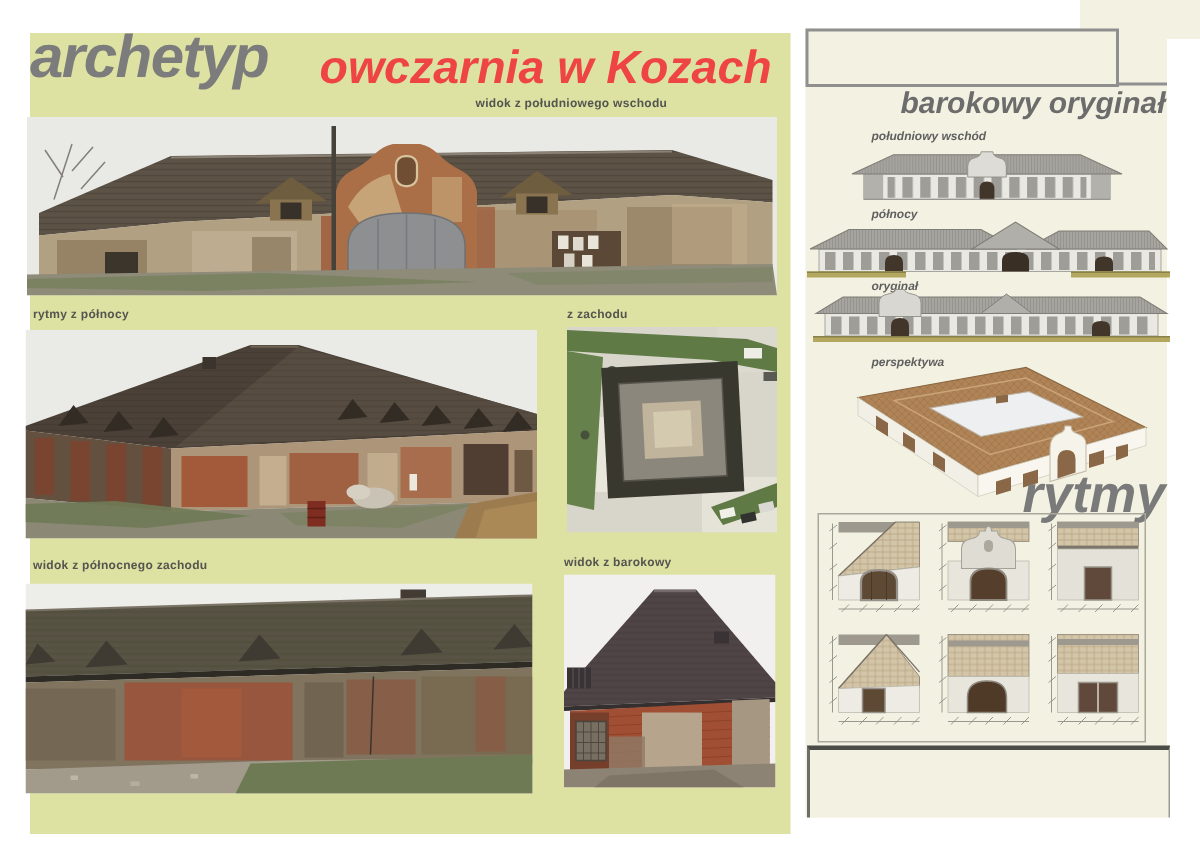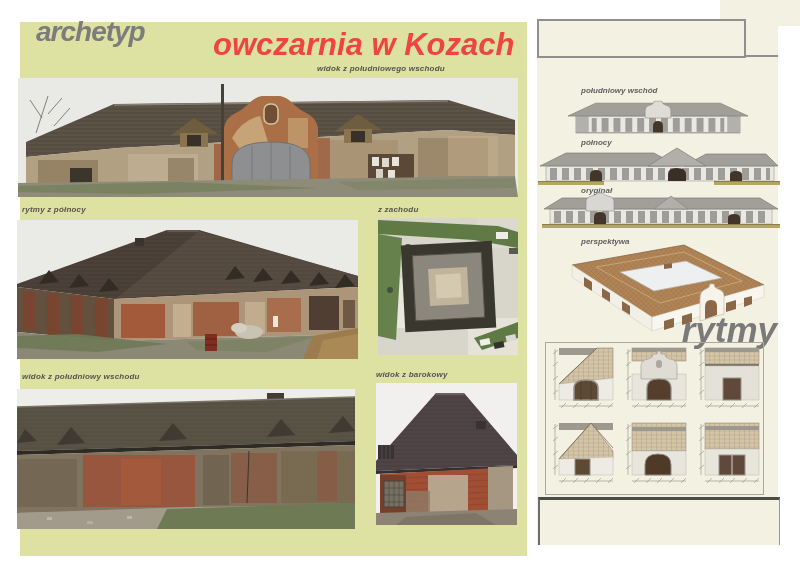--- a/index.html
+++ b/index.html
@@ -2,24 +2,24 @@
 <html><head>
 <meta charset="utf-8">
 <style>
   html,body{margin:0;padding:0;background:#ffffff;}
   .page{position:relative;width:800px;height:566px;background:#ffffff;overflow:hidden;
         font-family:"Liberation Sans",sans-serif;}
   .abs{position:absolute;}
   .left-panel{left:20px;top:22px;width:507px;height:534px;background:#dde2a2;}
   .corner-block{left:720px;top:0;width:80px;height:26px;background:#f3f2e2;}
   .right-panel{left:537px;top:19px;width:241px;height:526px;background:#f3f2e2;}
-  .brand{left:36px;top:16px;font-size:28px;font-weight:bold;font-style:italic;
+  .brand{left:20px;top:16px;font-size:40px;font-weight:bold;font-style:italic;
          color:#7c7c7c;letter-spacing:-1px;}
   .main-title{left:213px;top:27px;font-size:31px;font-weight:bold;font-style:italic;color:#ef4444;}
-  .cap{font-size:8px;font-weight:bold;font-style:italic;color:#55544e;letter-spacing:0.2px;}
+  .cap{font-size:8px;font-weight:bold;color:#55544e;letter-spacing:0.2px;}
   .rp-heading{left:560px;top:58px;width:217px;text-align:right;font-size:20px;
               font-weight:bold;font-style:italic;color:#6c6c6c;}
   .rp-label{font-size:8px;font-weight:bold;font-style:italic;color:#5f5f5f;margin-left:36px;}
   .rytmy{left:660px;top:310px;width:117px;text-align:right;font-size:35px;
          font-weight:bold;font-style:italic;color:#7a7a7a;}
   .top-box{left:537px;top:19px;width:209px;height:39px;border:2px solid #8f8f8f;box-sizing:border-box;}
   .top-box-ext{left:746px;top:55px;width:32px;height:2px;background:#8f8f8f;}
   .grid-box{left:545px;top:342px;width:219px;height:153px;border:1px solid #a9a89b;box-sizing:border-box;}
   .bottom-box{left:538px;top:497px;width:242px;height:48px;background:#f3f2e2;box-sizing:border-box;
               border-top:3px solid #4b4b47;border-left:2px solid #6e6e68;border-right:1px solid #9a9a90;}
@@ -197,21 +197,21 @@
     </g>
     <g>
       <rect x="102" y="121" width="10" height="6" fill="#f0efe8" transform="rotate(-12 107 124)"></rect>
       <rect x="116" y="124" width="10" height="6" fill="#31312e" transform="rotate(-12 121 127)"></rect>
       <rect x="128" y="117" width="10" height="6" fill="#d9d8d2" transform="rotate(-12 133 120)"></rect>
       <rect x="118" y="14" width="12" height="7" fill="#eeede6"></rect>
       <rect x="131" y="30" width="9" height="6" fill="#5a5a54"></rect>
     </g>
   </svg>
 
-  <div class="abs cap" style="left:22px;top:372px">widok z południowy wschodu</div>
+  <div class="abs cap" style="left:22px;top:372px">widok z północnego zachodu</div>
   <div class="abs cap" style="left:376px;top:370px">widok z barokowy</div>
 
   <svg class="abs photo" style="left:17px;top:389px" width="338" height="140" viewBox="0 0 338 140">
     <rect width="338" height="140" fill="#ededea"></rect>
     <rect x="250" y="4" width="17" height="12" fill="#423c34"></rect>
     <g>
       <polygon points="0,18 338,8 338,52 0,62" fill="#544e42"></polygon>
       <polygon points="0,18 338,8 338,52 0,62" fill="url(#shingles)" opacity="0.45"></polygon>
       <polygon points="0,18 338,8 338,52 0,62" fill="#6b6b4d" opacity="0.22"></polygon>
       <path d="M0,18 L338,8" stroke="#7b7466" stroke-width="1.5"></path>
@@ -269,20 +269,21 @@
     </g>
     <g>
       <polygon points="0,130 141,126 141,142 0,142" fill="#8d8375"></polygon>
       <polygon points="30,134 100,130 120,142 20,142" fill="#7b7264" opacity="0.8"></polygon>
     </g>
   </svg>
 
   <div class="abs top-box"></div>
   <div class="abs top-box-ext"></div>
 
+  <div class="abs rp-heading">barokowy oryginał</div>
 
   <div class="abs rp-label" style="left:545px;top:86px">południowy wschód</div>
 
   <svg class="abs" style="left:566px;top:99px" width="184" height="40" viewBox="0 0 186 40">
     <rect x="10" y="17" width="166" height="17" fill="#e9e8e2" stroke="#8f8e88" stroke-width="0.5"></rect>
     <rect x="10" y="17" width="13" height="17" fill="#b2b1ab"></rect>
     <rect x="163" y="17" width="13" height="17" fill="#b2b1ab"></rect>
     <rect x="26" y="19" width="134" height="14" fill="url(#pil)"></rect>
     <polygon points="2,17 30,4 156,4 184,17" fill="url(#hatch)" stroke="#7e7d77" stroke-width="0.7"></polygon>
     <path d="M80,19 L80,12 Q80,7 85,6 Q89,5 89,2 L97,2 Q97,5 101,6 Q106,7 106,12 L106,19 Z" fill="#dddcd6" stroke="#8f8e88" stroke-width="0.6"></path>

